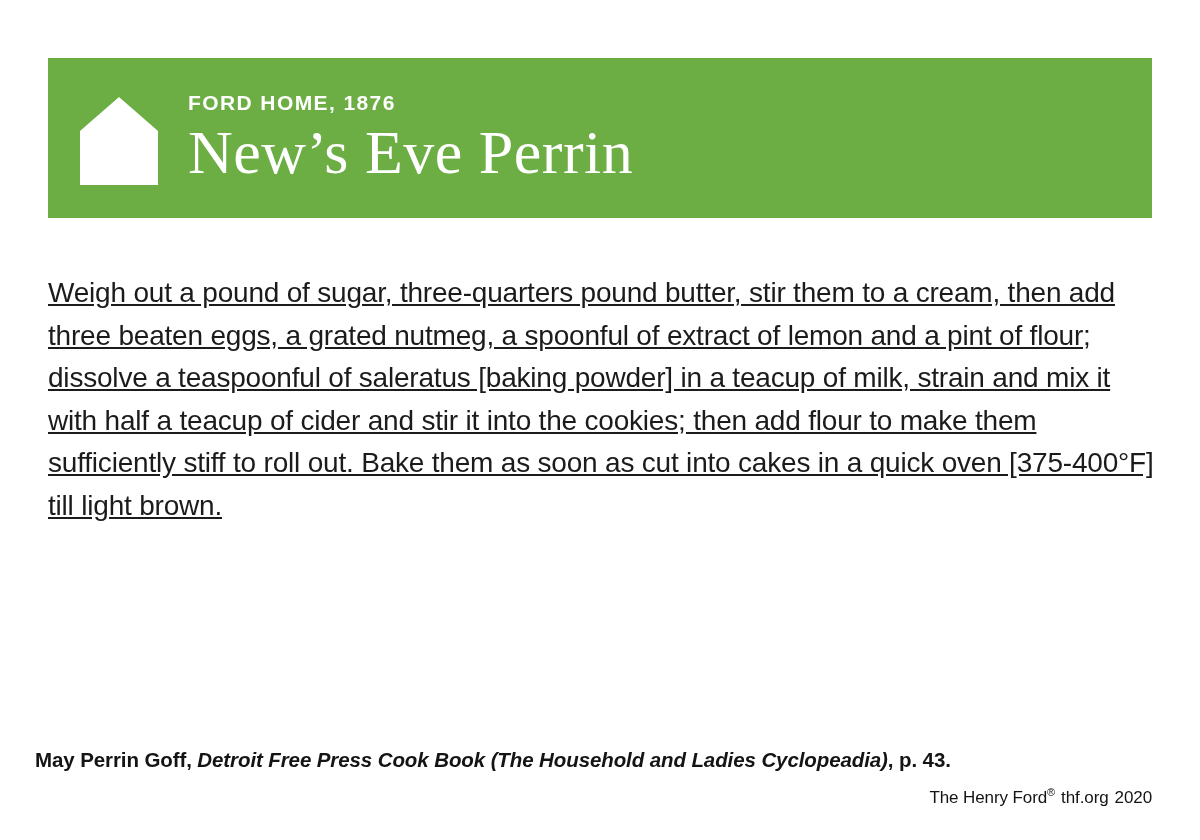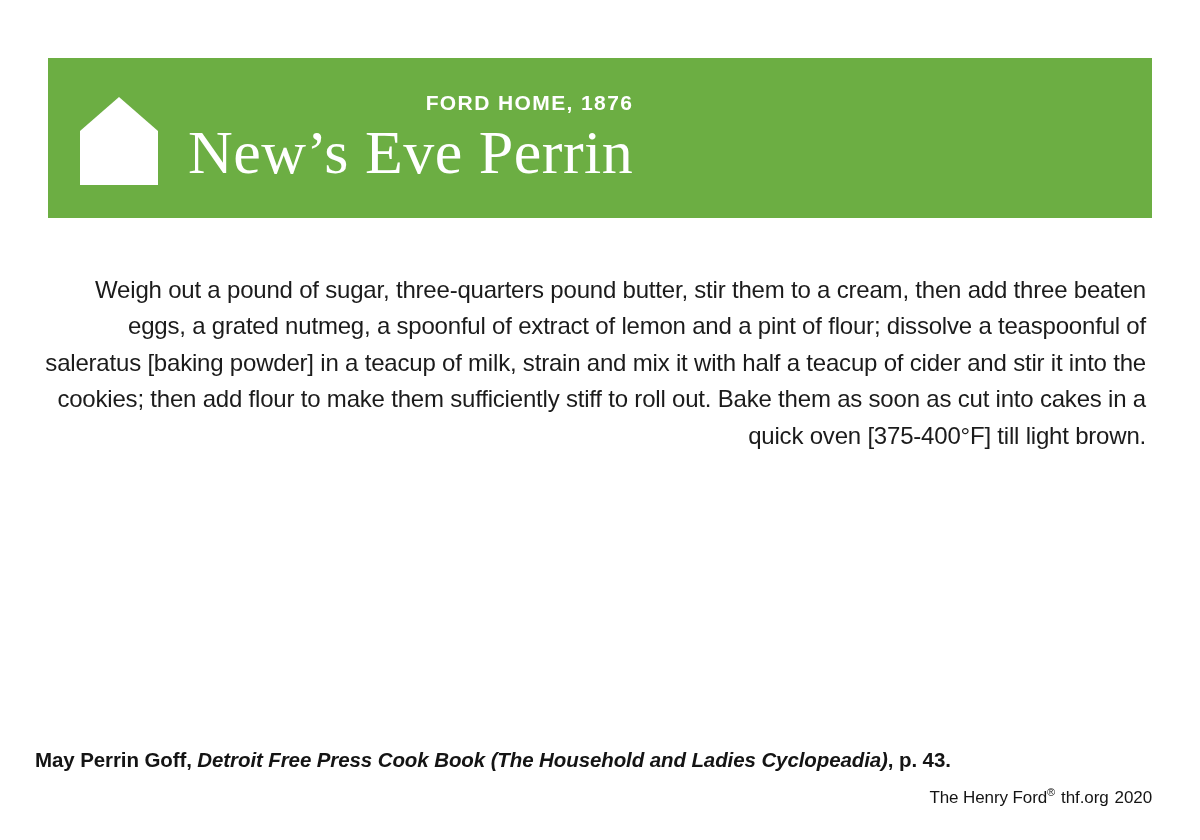--- a/index.html
+++ b/index.html
@@ -12,21 +12,20 @@
     background: #ffffff;
     font-family: "Liberation Sans", sans-serif;
     color: #1b1b1b;
     overflow: hidden;
   }
   .card {
     position: relative;
     width: 1200px;
     height: 840px;
     box-sizing: border-box;
-    text-align: right;
   }
 
   
   .banner {
     position: absolute;
     left: 48px;
     top: 58px;
     width: 1104px;
     height: 160px;
     background: #6cae43;
@@ -60,27 +59,28 @@
     font-family: "Liberation Serif", serif;
     font-size: 62px;
     font-weight: normal;
     line-height: 1.02;
     letter-spacing: 0.5px;
   }
 
   
   .recipe-body {
     position: absolute;
-    left: 36px;
+    left: 48px;
     top: 272px;
     width: 1110px;
-    font-size: 24px;
+    font-size: 28px;
     line-height: 1.52;
     color: #1b1b1b;
     letter-spacing: -0.2px;
+    text-decoration: underline;
   }
 
   
   .attribution {
     position: absolute;
     left: 35px;
     top: 748px;
     font-size: 20.5px;
     font-weight: bold;
     color: #141414;

